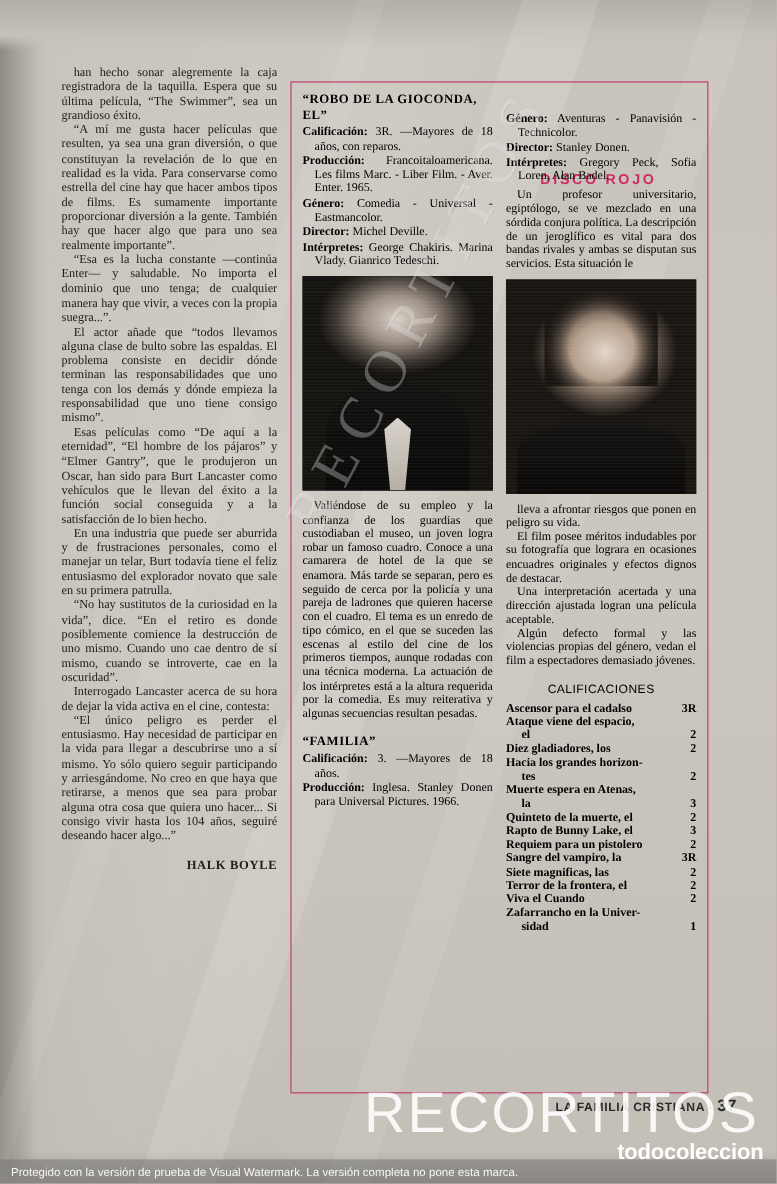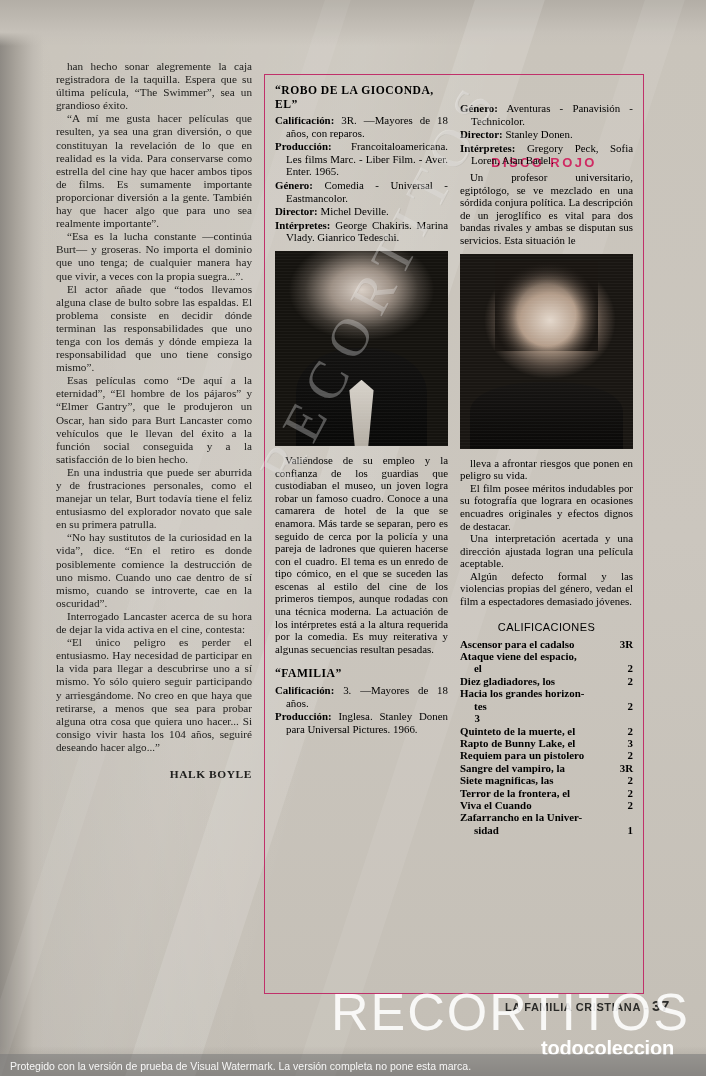--- a/index.html
+++ b/index.html
@@ -216,21 +216,21 @@
     right:16px;bottom:34px;
     font-family:"Liberation Sans", sans-serif;
     font-size:52px;
     font-weight:400;
     letter-spacing:2px;
     color:rgba(255,255,255,.88);
     pointer-events:none;
   }
   #wm-todocoleccion{
     position:absolute;
-    right:32px;bottom:16px;
+    right:12px;bottom:16px;
     font-family:"Liberation Sans", sans-serif;
     font-size:20px;
     font-weight:bold;
     letter-spacing:-.2px;
     color:#ffffff;
     pointer-events:none;
   }
   #wm-bar{
     position:absolute;
     left:0;bottom:0;
@@ -255,21 +255,21 @@
   <div id="top-edge"></div>
   <div id="bottom-edge"></div>
   <div class="sheen" style="left:300px;top:0;width:70px;height:1076px;"></div>
   <div class="sheen" style="left:470px;top:0;width:40px;height:1076px;opacity:.6;"></div>
   <div class="sheen" style="left:150px;top:0;width:26px;height:1076px;opacity:.5;"></div>
 </div>
 
 <div class="col" id="left-column">
   <p>han hecho sonar alegremente la caja registradora de la taquilla. Espera que su última película, “The Swimmer”, sea un grandioso éxito.</p>
   <p>“A mí me gusta hacer películas que resulten, ya sea una gran diversión, o que constituyan la revelación de lo que en realidad es la vida. Para conservarse como estrella del cine hay que hacer ambos tipos de films. Es sumamente importante proporcionar diversión a la gente. También hay que hacer algo que para uno sea realmente importante”.</p>
-  <p>“Esa es la lucha constante —continúa Burt— y groseras. No importa el dominio que uno tenga; de cualquier manera hay que vivir, a veces con la propia suegra...”.</p>
+  <p>“Esa es la lucha constante —continúa Enter— y saludable. No importa el dominio que uno tenga; de cualquier manera hay que vivir, a veces con la propia suegra...”.</p>
   <p>El actor añade que “todos llevamos alguna clase de bulto sobre las espaldas. El problema consiste en decidir dónde terminan las responsabilidades que uno tenga con los demás y dónde empieza la responsabilidad que uno tiene consigo mismo”.</p>
   <p>Esas películas como “De aquí a la eternidad”, “El hombre de los pájaros” y “Elmer Gantry”, que le produjeron un Oscar, han sido para Burt Lancaster como vehículos que le llevan del éxito a la función social conseguida y a la satisfacción de lo bien hecho.</p>
   <p>En una industria que puede ser aburrida y de frustraciones personales, como el manejar un telar, Burt todavía tiene el feliz entusiasmo del explorador novato que sale en su primera patrulla.</p>
   <p>“No hay sustitutos de la curiosidad en la vida”, dice. “En el retiro es donde posiblemente comience la destrucción de uno mismo. Cuando uno cae dentro de sí mismo, cuando se introverte, cae en la oscuridad”.</p>
   <p>Interrogado Lancaster acerca de su hora de dejar la vida activa en el cine, contesta:</p>
   <p>“El único peligro es perder el entusiasmo. Hay necesidad de participar en la vida para llegar a descubrirse uno a sí mismo. Yo sólo quiero seguir participando y arriesgándome. No creo en que haya que retirarse, a menos que sea para probar alguna otra cosa que quiera uno hacer... Si consigo vivir hasta los 104 años, seguiré deseando hacer algo...”</p>
   <p id="byline">HALK BOYLE</p>
 </div>
 
 <div id="review-box">
@@ -334,20 +334,21 @@
           </div>
           <div class="calif-row">
             <div class="calif-name">Diez gladiadores, los</div>
             <div class="calif-score">2</div>
           </div>
           <div class="calif-row">
             <div class="calif-name">Hacia los grandes horizon-<span class="cont">tes</span></div>
             <div class="calif-score">2</div>
           </div>
           <div class="calif-row">
+            <div class="calif-name">Muerte espera en Atenas,<span class="cont">la</span></div>
             <div class="calif-score">3</div>
           </div>
           <div class="calif-row">
             <div class="calif-name">Quinteto de la muerte, el</div>
             <div class="calif-score">2</div>
           </div>
           <div class="calif-row">
             <div class="calif-name">Rapto de Bunny Lake, el</div>
             <div class="calif-score">3</div>
           </div>

